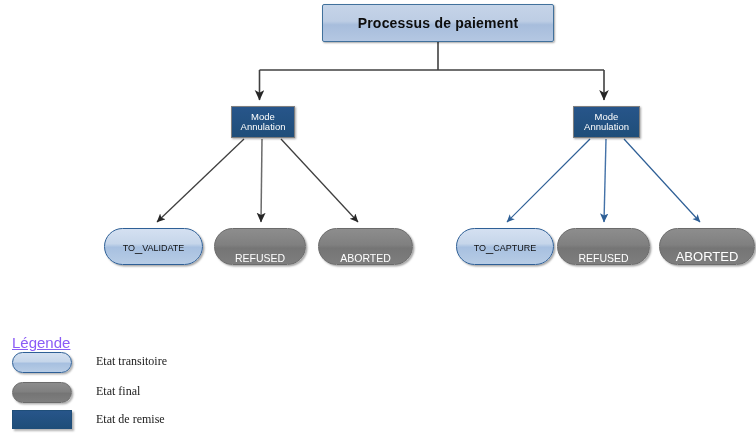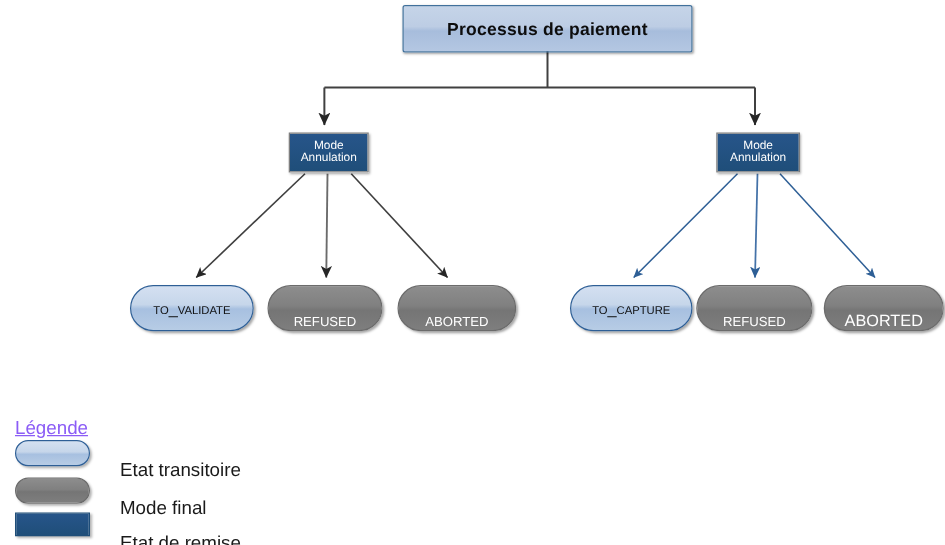--- a/index.html
+++ b/index.html
@@ -180,24 +180,25 @@
     background: linear-gradient(to bottom, #8d8d8d 0%, #808080 45%, #757575 55%, #7e7e7e 100%);
   }
   .legend-swatch.mode-sw {
     height: 19px;
     border: 1px solid #1f4e79;
     background: linear-gradient(to bottom, #27558a 0%, #1f4e79 100%);
   }
   .legend-text {
     position: absolute;
     left: 84px;
-    top: 16px;
-    font-size: 15px;
+    top: 2px;
+    font-size: 12px;
     color: #1a1a1a;
     white-space: nowrap;
+    font-family: Liberation Serif, serif;
   }
 
   #legend-row-transitoire { top: 47px; }
   #legend-row-final       { top: 77px; }
   #legend-row-mode        { top: 105px; }
 </style>
 </head>
 <body>
 
 <div id="diagram-canvas">
@@ -273,21 +274,21 @@
   <div id="legend">
     <div id="legend-title">Légende</div>
 
     <div class="legend-row" id="legend-row-transitoire">
       <div class="legend-swatch pill-shape transient-sw"></div>
       <div class="legend-text">Etat transitoire</div>
     </div>
 
     <div class="legend-row" id="legend-row-final">
       <div class="legend-swatch pill-shape final-sw"></div>
-      <div class="legend-text">Mode final</div>
+      <div class="legend-text">Etat final</div>
     </div>
 
     <div class="legend-row" id="legend-row-mode">
       <div class="legend-swatch mode-sw"></div>
       <div class="legend-text">Etat de remise</div>
     </div>
   </div>
 
 </div>
 

